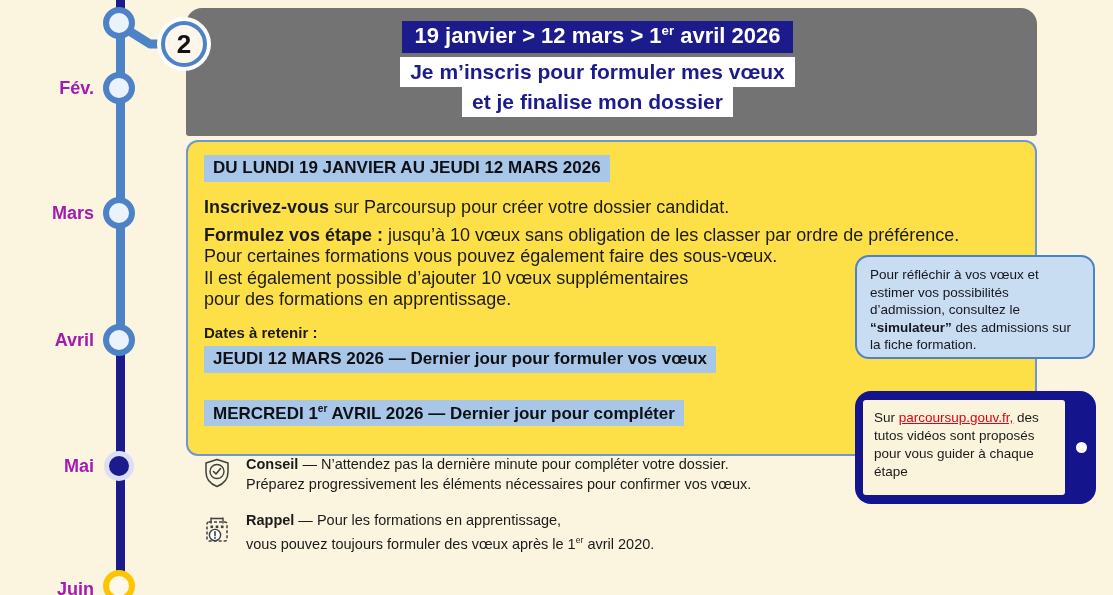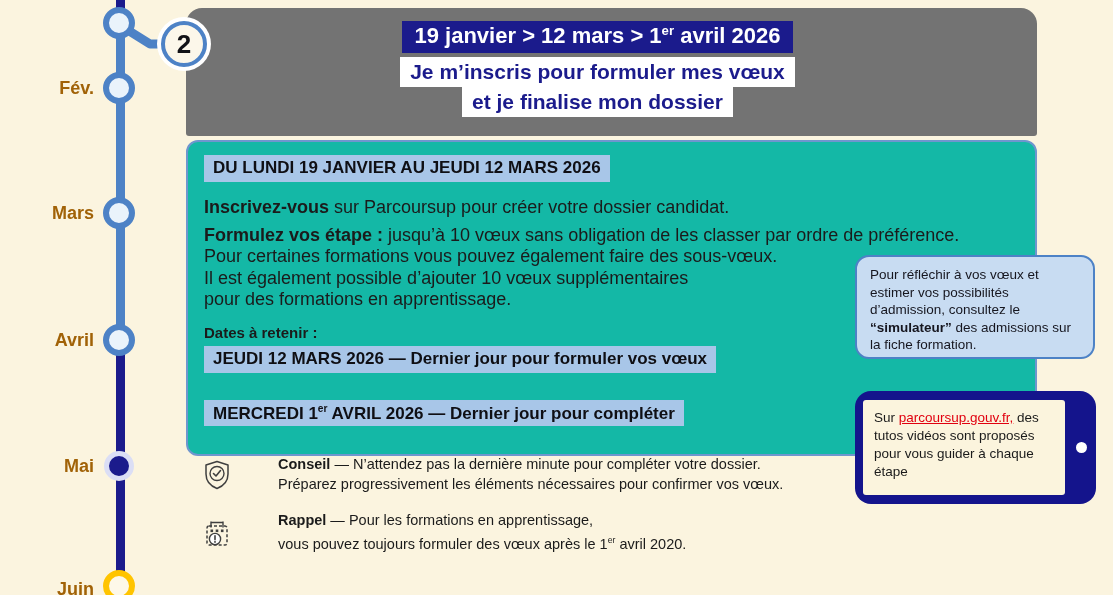--- a/index.html
+++ b/index.html
@@ -21,21 +21,21 @@
   }
   #node-jan   { left: 103px; top: 7px; }
   #node-fev   { left: 103px; top: 72px; }
   #node-mars  { left: 103px; top: 197px; }
   #node-avril { left: 103px; top: 324px; }
   #node-mai   { left: 104px; top: 451px; width: 30px; height: 30px;
                 border: 5px solid #DBDEF5; background: #1B1B8C; }
   #node-juin  { left: 103px; top: 570px; border-color: #FFC400; background: #FDF8E9; }
   .tl-label {
     position: absolute; left: 6px; width: 88px; text-align: right;
-    font-size: 18px; font-weight: bold; color: #a16207; line-height: 22px;
+    font-size: 18px; font-weight: bold; color: #a21caf; line-height: 22px;
   }
   #lbl-fev   { top: 77px; }
   #lbl-mars  { top: 202px; }
   #lbl-avril { top: 329px; }
   #lbl-mai   { top: 455px; }
   #lbl-juin  { top: 578px; }
   #connector { position: absolute; left: 112px; top: 16px; z-index: 1; }
   #step-badge {
     position: absolute; left: 161px; top: 21px; width: 46px; height: 46px;
     box-sizing: border-box; border: 4px solid #4D82C6; border-radius: 50%;
@@ -56,41 +56,41 @@
   #date-banner sup, .sup { font-size: 60%; vertical-align: super; }
   .title-line { display: block; line-height: 0; }
   .title-line > span {
     display: inline-block; background: #FFFFFF; color: #1B1B8C;
     font-size: 21px; font-weight: bold; line-height: 29px; padding: 0 10px 1px;
   }
   #titles { margin-top: 4px; }
   
   #content-box {
     position: absolute; left: 186px; top: 140px; width: 851px; height: 316px;
-    box-sizing: border-box; background: #14b8a6; border: 2px solid #6F96CE;
+    box-sizing: border-box; background: #fde047; border: 2px solid #6F96CE;
     border-radius: 12px; z-index: 2;
   }
   .row { position: absolute; left: 16px; margin: 0; }
   .hl {
     display: inline-block; background: #A8C6E8; color: #0F0F14;
     font-size: 17px; font-weight: bold; padding: 3px 9px 4px;
   }
   .body-text { font-size: 18px; color: #1B1B1B; line-height: 21px; }
   .lead { font-weight: bold; }
   #row-period  { top: 13px; }
   #row-register { top: 55px; }
   #row-wishes  { top: 83px; }
   #row-appr    { top: 126px; }
   #row-dates-label { top: 182px; font-size: 15px; font-weight: bold; color: #1B1B1B; }
   #row-deadline1 { top: 204px; border-radius: 8px; }
   #row-deadline2 { top: 258px; }
   #row-deadline2 .hl { display: block; width: fit-content; }
   #row-deadline2 .hl.l1 { padding-bottom: 2px; }
   #row-deadline2 .hl.l2 { padding-top: 0; }
-  .note-row { display: flex; align-items: flex-end; gap: 32px; }
+  .note-row { display: flex; align-items: center; }
   #row-advice  { top: 313px; }
   #row-reminder { top: 369px; }
   .note-icon { flex: 0 0 30px; margin-right: 12px; margin-top: 1px; }
   .note-text { font-size: 14.5px; line-height: 19.5px; color: #1B1B1B; }
   
   #simulator-callout {
     position: absolute; left: 855px; top: 255px; width: 240px; height: 104px;
     box-sizing: border-box; background: #C8DCF2; border: 2px solid #4D82C6;
     border-radius: 14px; padding: 9px 10px 9px 13px;
     font-size: 13.5px; line-height: 17.5px; color: #16161F; z-index: 5;

